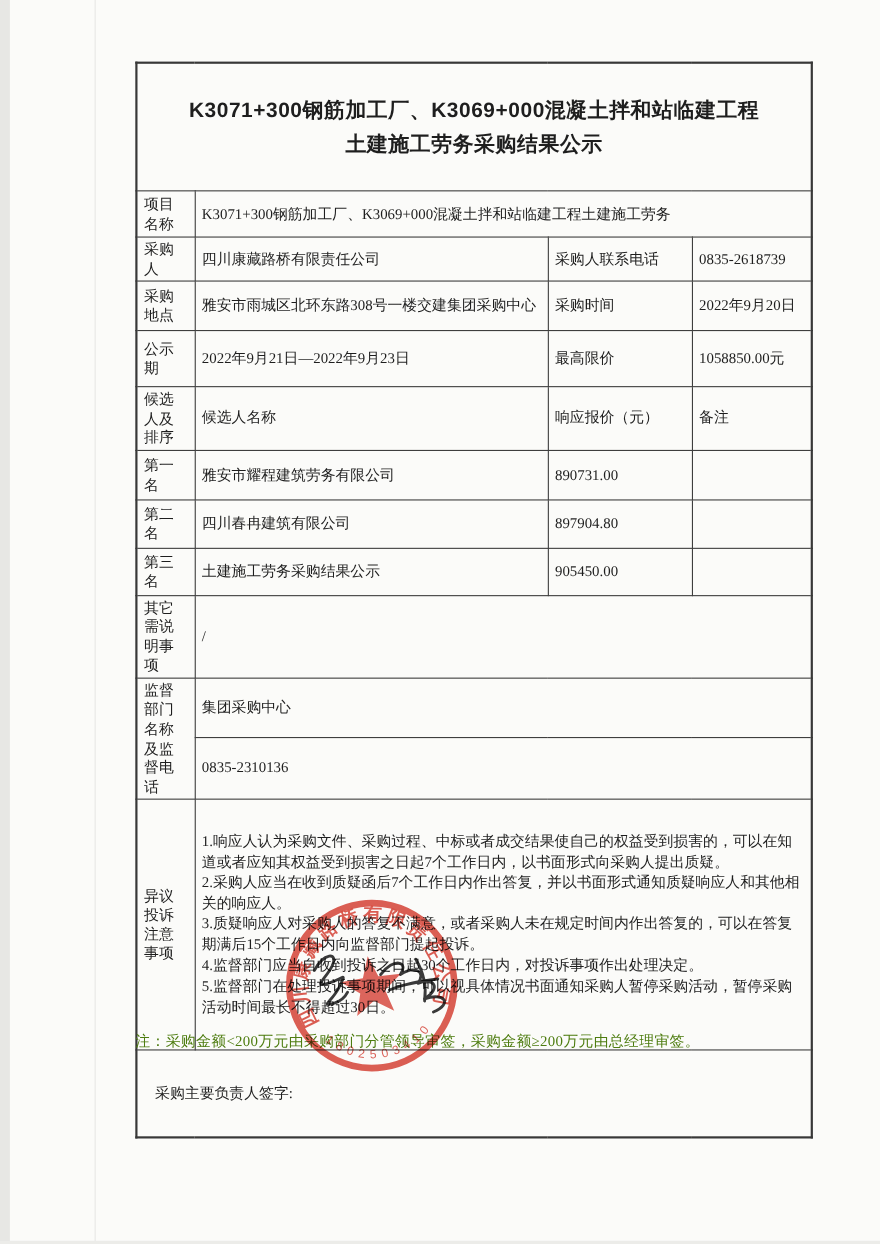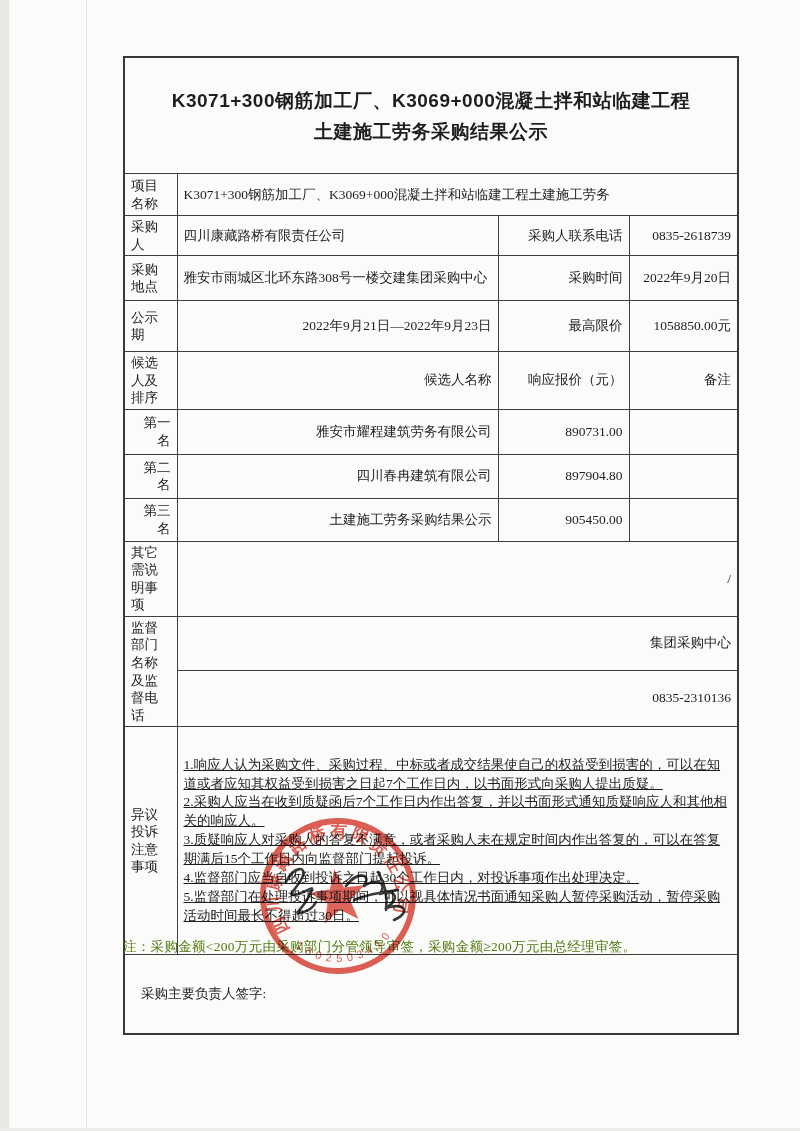--- a/index.html
+++ b/index.html
@@ -18,35 +18,35 @@
     border:2px solid #383838;
   }
   table.doc td{
     border:1.5px solid #3e3e3e;
     padding:2px 6px;
     font-size:13.5px;
     vertical-align:middle;
     overflow:hidden;
   }
   td.label{font-size:13px;padding:2px 4px;line-height:1.3;word-break:break-all;}
-  td.center{text-align:right;}
+  td.center{text-align:left;}
   td.left{text-align:left;margin-left:20px;}
 
   tr.r-title td{height:111px;border-bottom:1.5px solid #3e3e3e;}
   tr.r1 td{height:37px;} tr.r2 td{height:34px;} tr.r3 td{height:40px;}
   tr.r4 td{height:46px;} tr.r5 td{height:45px;} tr.r6 td{height:40px;}
   tr.r7 td{height:39px;} tr.r8 td{height:38px;} tr.r9 td{height:46px;margin-top:17px;}
   tr.r10a td{height:30px;} tr.r10b td{height:32px;}
   tr.r11 td{height:223px;} tr.r12 td{height:74px;padding-left:16px;}
 
   .title-cell{text-align:center;font-family:"Liberation Sans", sans-serif;font-weight:bold;}
   .title-line{font-size:19px;line-height:31px;letter-spacing:.5px;}
 
   .complaint-cell{font-size:13px;line-height:1.4;padding:8px 8px;}
-  .complaint-item{word-break:break-all;text-decoration:underline;}
+  .complaint-item{word-break:break-all;}
 
   .sig-cell{font-size:14px;padding-left:8px;}
 
   .footnote{
     position:absolute;left:123px;top:938px;width:640px;
     font-size:13.5px;letter-spacing:.3px;
   }
 
   .stamp{
     position:absolute;left:254px;top:812px;width:168px;height:168px;

